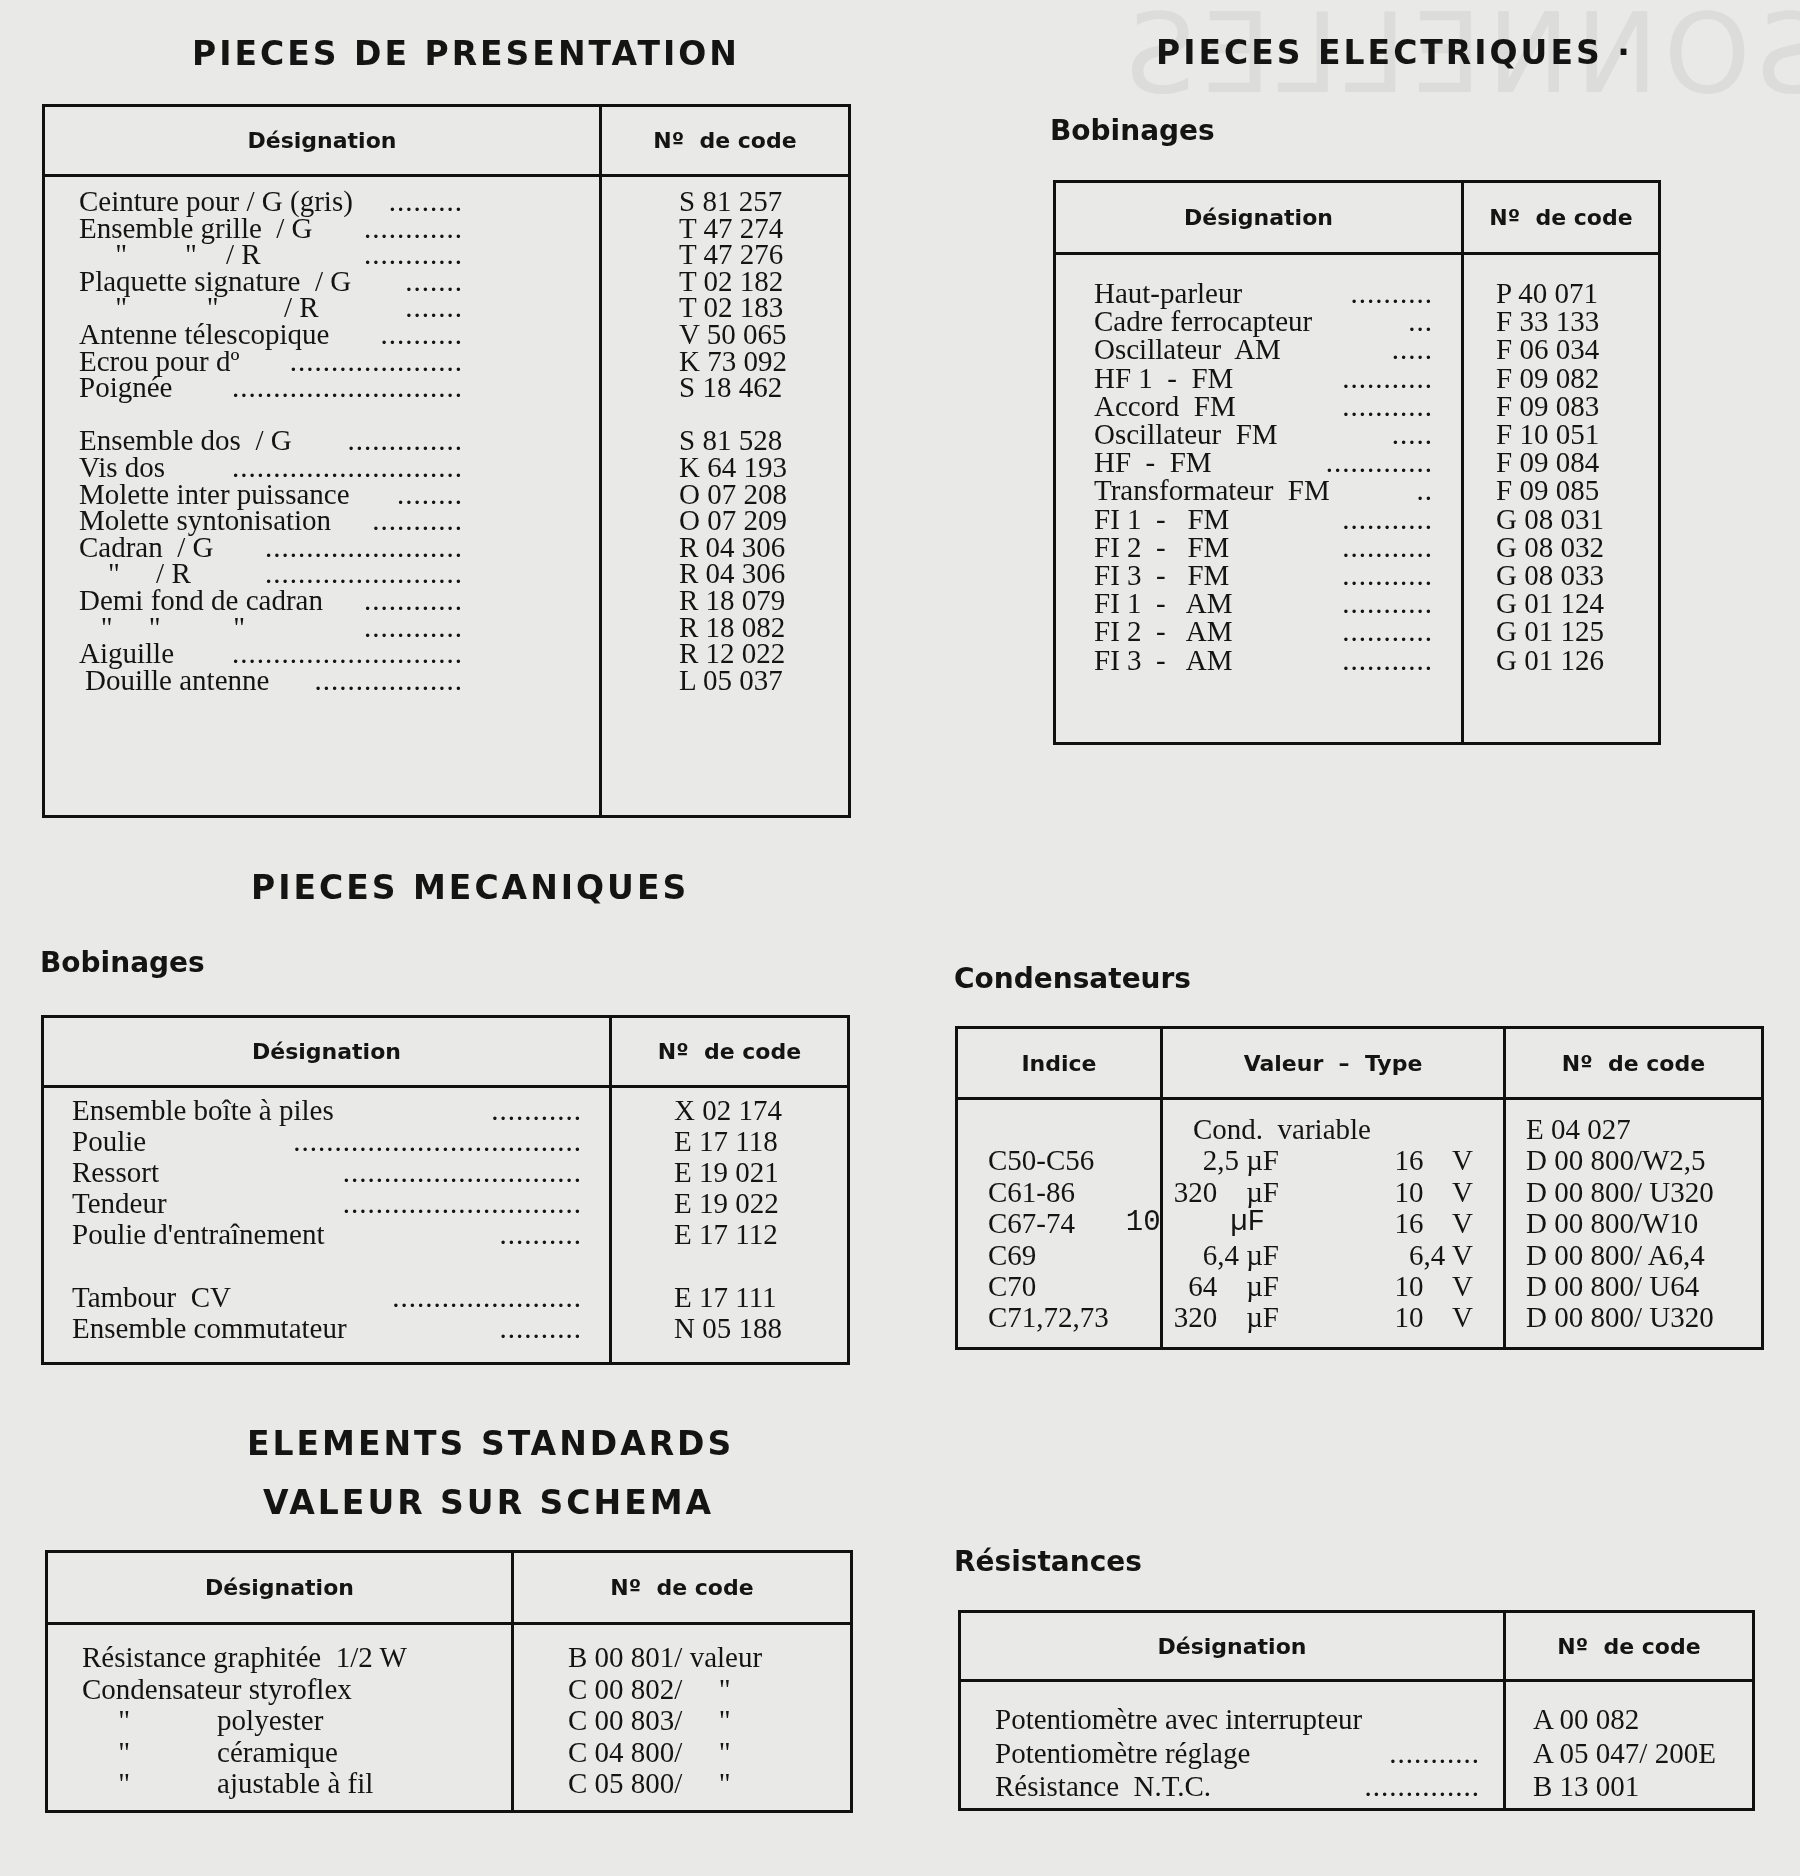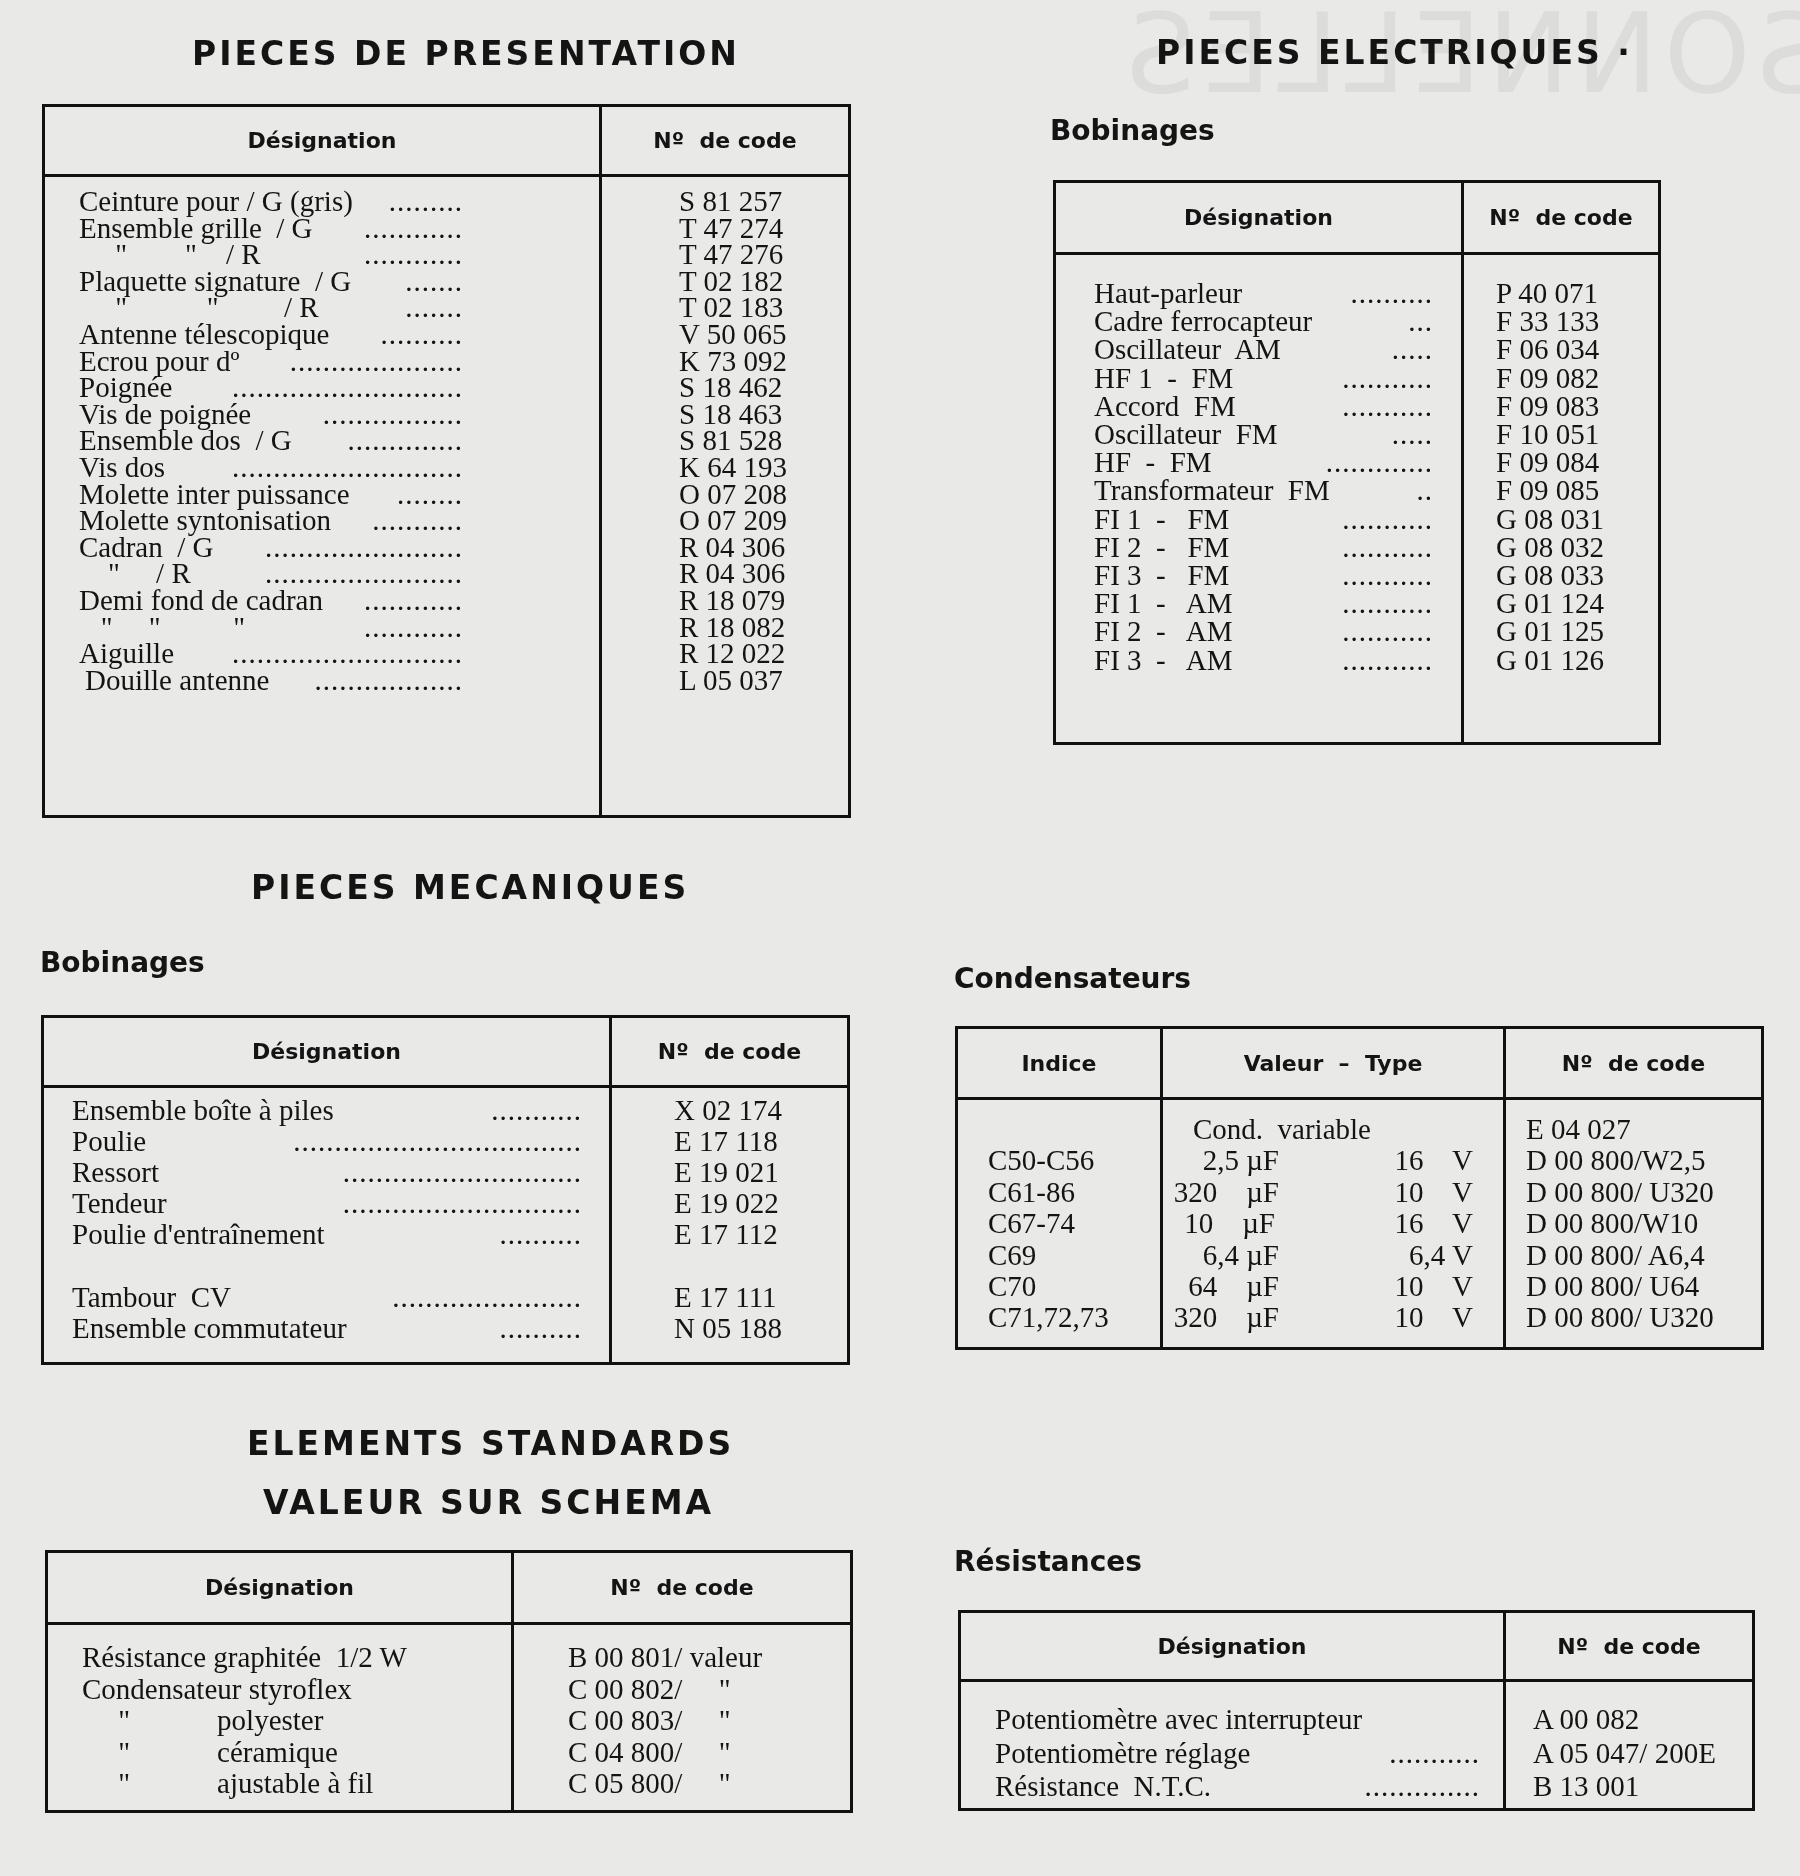--- a/index.html
+++ b/index.html
@@ -51,21 +51,20 @@
   </div>
   <div class="vline" style="left:554px;"></div>
 <div class="row" style="top:78px;"><span class="des" style="left:34px;">Ceinture pour / G (gris)</span><span class="dots" style="right:385px;">.........</span><span class="code" style="left:634px;">S 81 257</span></div>
     <div class="row" style="top:104.6px;"><span class="des" style="left:34px;">Ensemble grille  / G</span><span class="dots" style="right:385px;">............</span><span class="code" style="left:634px;">T 47 274</span></div>
     <div class="row" style="top:131.2px;"><span class="des" style="left:34px;">     "        "    / R</span><span class="dots" style="right:385px;">............</span><span class="code" style="left:634px;">T 47 276</span></div>
     <div class="row" style="top:157.8px;"><span class="des" style="left:34px;">Plaquette signature  / G</span><span class="dots" style="right:385px;">.......</span><span class="code" style="left:634px;text-align:center;">T 02 182</span></div>
     <div class="row" style="top:184.4px;"><span class="des" style="left:34px;">     "           "         / R</span><span class="dots" style="right:385px;">.......</span><span class="code" style="left:634px;">T 02 183</span></div>
     <div class="row" style="top:211px;"><span class="des" style="left:34px;">Antenne télescopique</span><span class="dots" style="right:385px;">..........</span><span class="code" style="left:634px;">V 50 065</span></div>
     <div class="row" style="top:237.60000000000002px;"><span class="des" style="left:34px;">Ecrou pour dº</span><span class="dots" style="right:385px;">.....................</span><span class="code" style="left:634px;">K 73 092</span></div>
     <div class="row" style="top:264.20000000000005px;"><span class="des" style="left:34px;">Poignée</span><span class="dots" style="right:385px;">............................</span><span class="code" style="left:634px;">S 18 462</span></div>
-    <div class="row" style="top:290.8px;"><span class="des" style="left:34px;">Vis de poignée</span><span class="dots" style="right:385px;">.................</span><span class="code" style="left:634px;">S 18 463</span></div>
     <div class="row" style="top:317.4px;"><span class="des" style="left:34px;">Ensemble dos  / G</span><span class="dots" style="right:385px;">..............</span><span class="code" style="left:634px;">S 81 528</span></div>
     <div class="row" style="top:344px;"><span class="des" style="left:34px;">Vis dos</span><span class="dots" style="right:385px;">............................</span><span class="code" style="left:634px;">K 64 193</span></div>
     <div class="row" style="top:370.6px;"><span class="des" style="left:34px;">Molette inter puissance</span><span class="dots" style="right:385px;">........</span><span class="code" style="left:634px;">O 07 208</span></div>
     <div class="row" style="top:397.20000000000005px;"><span class="des" style="left:34px;">Molette syntonisation</span><span class="dots" style="right:385px;">...........</span><span class="code" style="left:634px;">O 07 209</span></div>
     <div class="row" style="top:423.8px;"><span class="des" style="left:34px;">Cadran  / G</span><span class="dots" style="right:385px;">........................</span><span class="code" style="left:634px;">R 04 306</span></div>
     <div class="row" style="top:450.40000000000003px;"><span class="des" style="left:34px;">    "     / R</span><span class="dots" style="right:385px;">........................</span><span class="code" style="left:634px;">R 04 306</span></div>
     <div class="row" style="top:477px;"><span class="des" style="left:34px;">Demi fond de cadran</span><span class="dots" style="right:385px;">............</span><span class="code" style="left:634px;">R 18 079</span></div>
     <div class="row" style="top:503.6px;"><span class="des" style="left:34px;">   "     "          "</span><span class="dots" style="right:385px;">............</span><span class="code" style="left:634px;">R 18 082</span></div>
     <div class="row" style="top:530.2px;"><span class="des" style="left:34px;">Aiguille</span><span class="dots" style="right:385px;">............................</span><span class="code" style="left:634px;">R 12 022</span></div>
     <div class="row" style="top:556.8px;"><span class="des" style="left:40px;">Douille antenne</span><span class="dots" style="right:385px;">..................</span><span class="code" style="left:634px;">L 05 037</span></div>
@@ -117,21 +116,21 @@
   <div class="head" style="height:71px;">
     <div class="hcell" style="left:0;width:202px;">Indice</div>
     <div class="hcell" style="left:205px;width:340px;">Valeur  –  Type</div>
     <div class="hcell" style="left:548px;right:0;">Nº  de code</div>
   </div>
   <div class="vline" style="left:202px;"></div>
   <div class="vline" style="left:545px;"></div>
 <div class="row" style="top:84px;"><span class="des" style="left:30px;"></span><span class="des" style="left:235px;">Cond.  variable</span><span class="code" style="left:568px;">E 04 027</span></div>
     <div class="row" style="top:115.4px;"><span class="des" style="left:30px;">C50-C56</span><span class="des" style="right:482px;text-align:right;">2,5 µF</span><span class="des" style="right:288px;text-align:right;">16    V</span><span class="code" style="left:568px;">D 00 800/W2,5</span></div>
     <div class="row" style="top:146.8px;"><span class="des" style="left:30px;">C61-86</span><span class="des" style="right:482px;text-align:right;">320    µF</span><span class="des" style="right:288px;text-align:right;">10    V</span><span class="code" style="left:568px;">D 00 800/ U320</span></div>
-    <div class="row" style="top:178.2px;"><span class="des" style="left:30px;">C67-74</span><span class="des" style="right:486px;text-align:right;">10    µF</span><span class="des" style="right:288px;text-align:right;">16    V</span><span class="code" style="left:568px;">D 00 800/W10</span></div>
+    <div class="row" style="top:178.2px;"><span class="des" style="left:30px;">C67-74</span><span class="des" style="right:496px;text-align:right;font-family:Liberation Mono, monospace;">10    µF</span><span class="des" style="right:288px;text-align:right;">16    V</span><span class="code" style="left:568px;">D 00 800/W10</span></div>
     <div class="row" style="top:209.6px;"><span class="des" style="left:30px;">C69</span><span class="des" style="right:482px;text-align:right;">6,4 µF</span><span class="des" style="right:288px;text-align:right;">6,4 V</span><span class="code" style="left:568px;">D 00 800/ A6,4</span></div>
     <div class="row" style="top:241px;"><span class="des" style="left:30px;">C70</span><span class="des" style="right:482px;text-align:right;">64    µF</span><span class="des" style="right:288px;text-align:right;">10    V</span><span class="code" style="left:568px;">D 00 800/ U64</span></div>
     <div class="row" style="top:272.4px;"><span class="des" style="left:30px;">C71,72,73</span><span class="des" style="right:482px;text-align:right;">320    µF</span><span class="des" style="right:288px;text-align:right;">10    V</span><span class="code" style="left:568px;">D 00 800/ U320</span></div>
   </div>
 
 <div class="h1" style="left:247px;top:1424px;">ELEMENTS  STANDARDS</div>
 <div class="h1" style="left:263px;top:1483px;">VALEUR SUR SCHEMA</div>
 <div class="tbl" id="t-std" style="left:45px;top:1550px;width:808px;height:263px;">
   <div class="head" style="height:72px;">
     <div class="hcell" style="left:0;width:463px;">Désignation</div>

